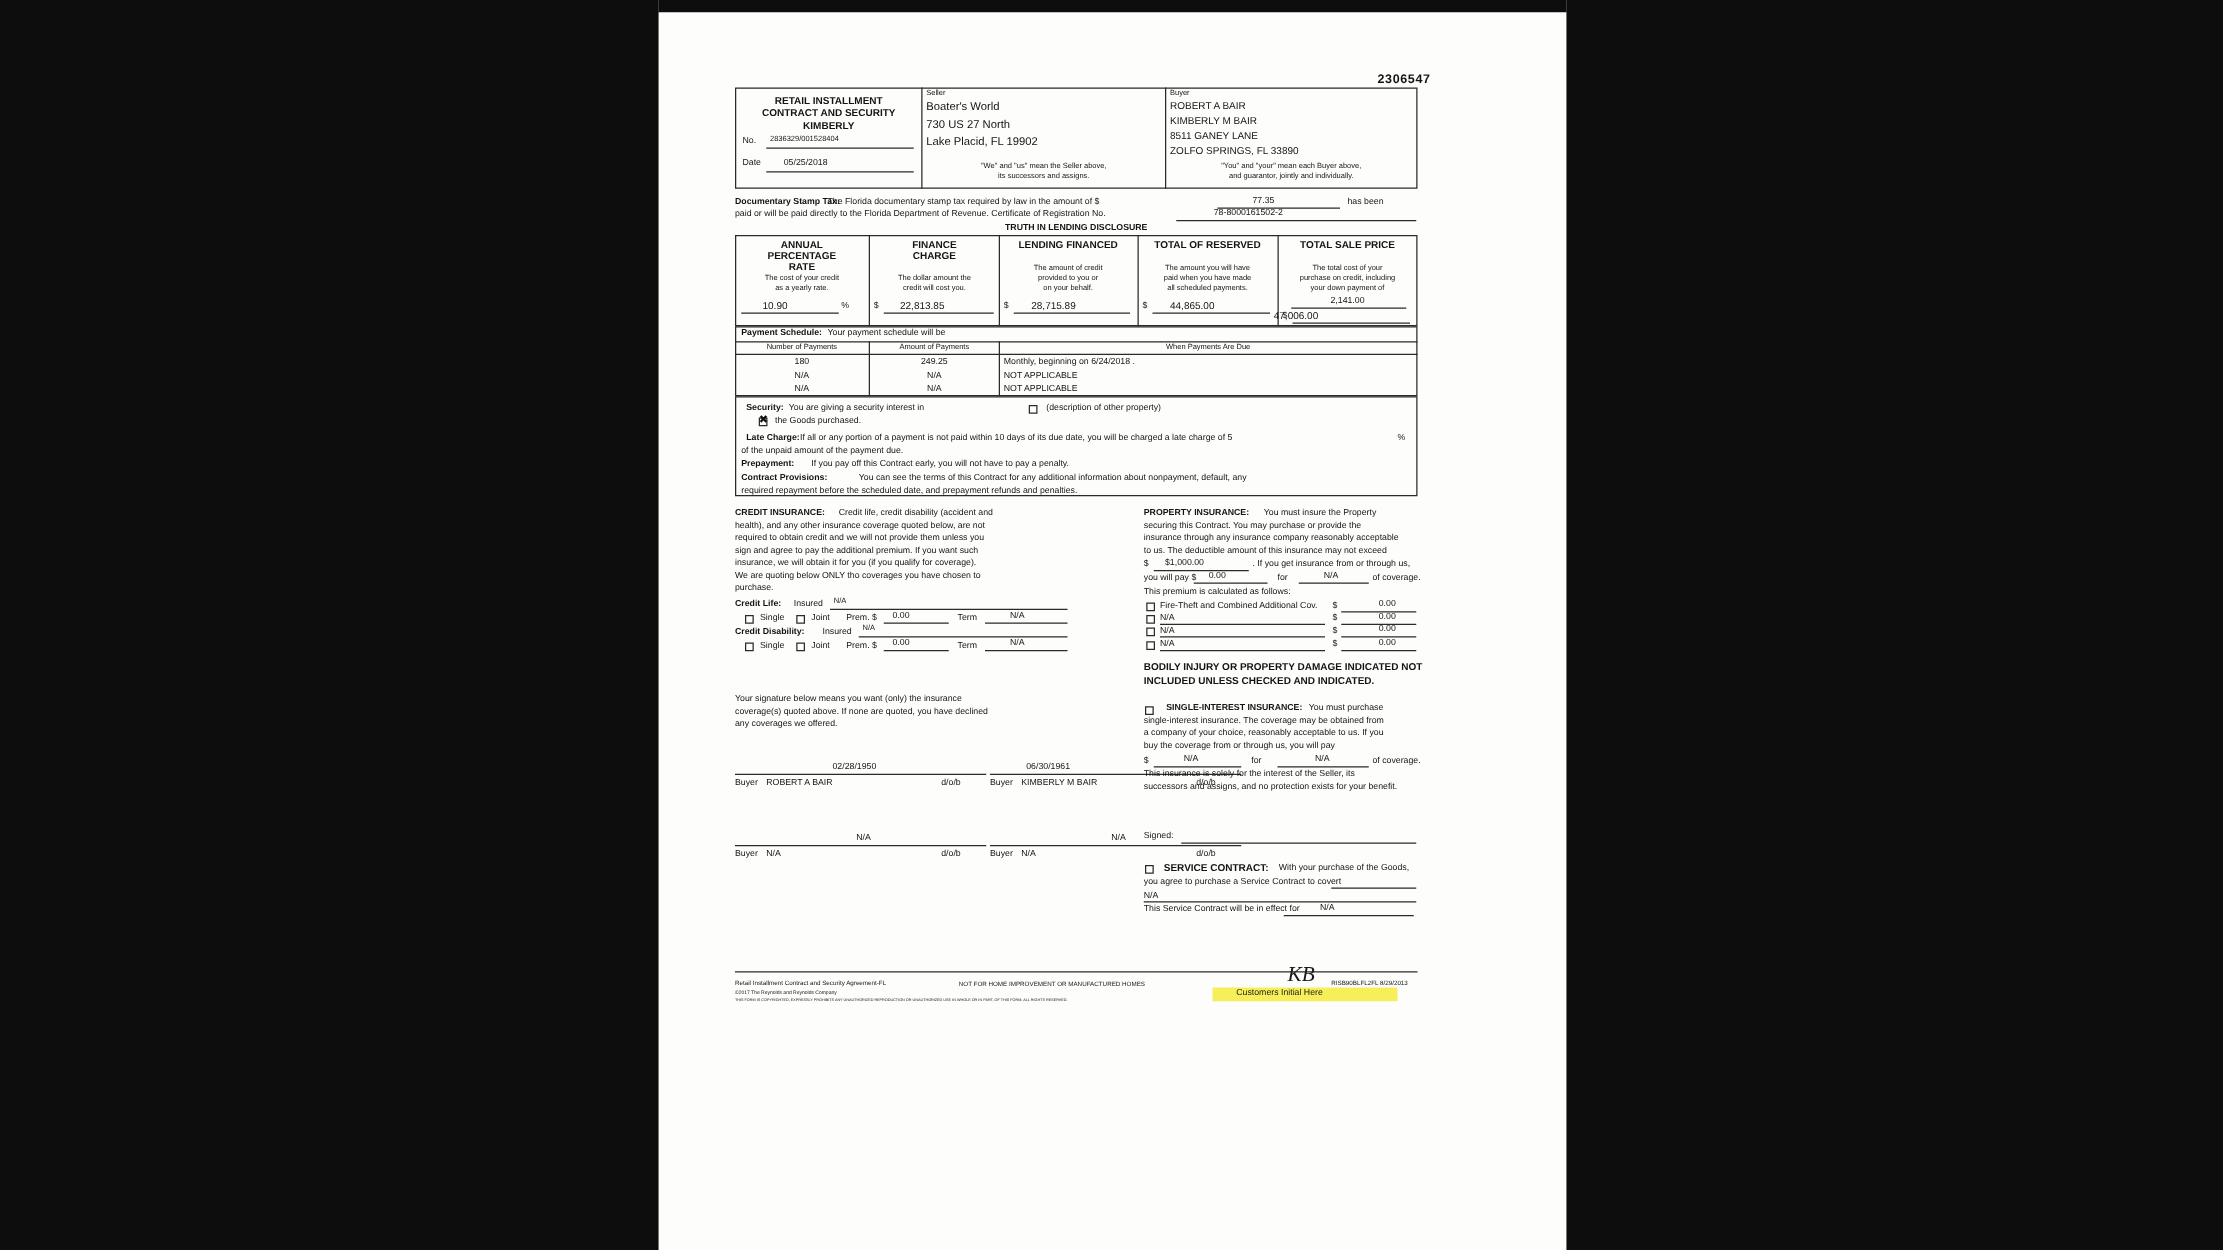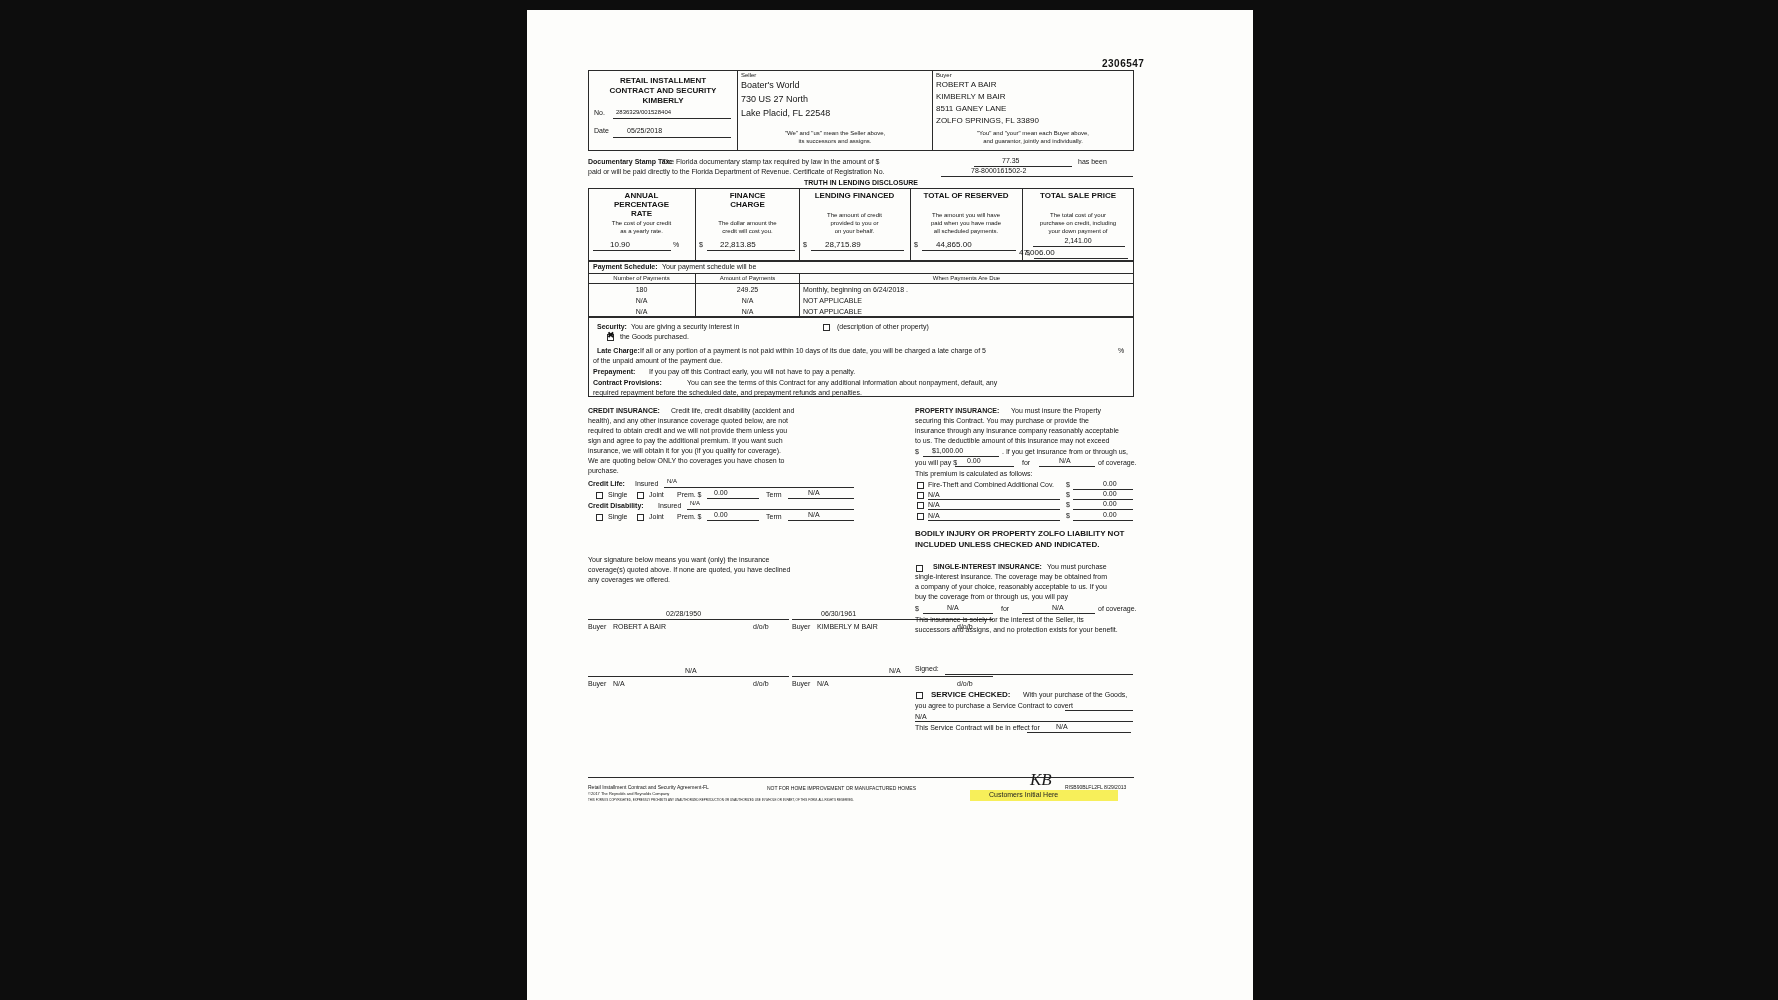--- a/index.html
+++ b/index.html
@@ -48,21 +48,21 @@
   <div class="txt" style="left:67px;top:99px;font-size:7px;">No.</div>
   <div class="txt" style="left:89px;top:99px;font-size:6px;">2836329/001528404</div>
   <div class="hl" style="left:86px;top:108px;width:118px;"></div>
   <div class="txt" style="left:67px;top:117px;font-size:7px;">Date</div>
   <div class="txt" style="left:100px;top:117px;font-size:7px;">05/25/2018</div>
   <div class="hl" style="left:86px;top:127px;width:118px;"></div>
 
   <div class="txt" style="left:214px;top:62px;font-size:6px;">Seller</div>
   <div class="txt" style="left:214px;top:70px;font-size:9px;">Boater's World</div>
   <div class="txt" style="left:214px;top:84px;font-size:9px;">730 US 27 North</div>
-  <div class="txt" style="left:214px;top:98px;font-size:9px;">Lake Placid, FL 22548</div>
+  <div class="txt" style="left:214px;top:98px;font-size:9px;">Lake Placid, FL 19902</div>
   <div class="txt ctr" style="left:212px;top:120px;width:192px;font-size:6px;">"We" and "us" mean the Seller above,</div>
   <div class="txt ctr" style="left:212px;top:128px;width:192px;font-size:6px;">its successors and assigns.</div>
 
   <div class="txt" style="left:409px;top:62px;font-size:6px;">Buyer</div>
   <div class="txt" style="left:409px;top:70px;font-size:8px;">ROBERT A BAIR</div>
   <div class="txt" style="left:409px;top:82px;font-size:8px;">KIMBERLY M BAIR</div>
   <div class="txt" style="left:409px;top:94px;font-size:8px;">8511 GANEY LANE</div>
   <div class="txt" style="left:409px;top:106px;font-size:8px;">ZOLFO SPRINGS, FL 33890</div>
   <div class="txt ctr" style="left:407px;top:120px;width:198px;font-size:6px;">"You" and "your" mean each Buyer above,</div>
   <div class="txt ctr" style="left:407px;top:128px;width:198px;font-size:6px;">and guarantor, jointly and individually.</div>
@@ -281,21 +281,21 @@
   <div class="txt" style="left:576px;top:490px;font-size:7px;">0.00</div>
   <div class="hl" style="left:546px;top:499px;width:60px;"></div>
 
   <div class="cbx" style="left:390px;top:503px;"></div>
   <div class="txt" style="left:401px;top:502px;font-size:7px;">N/A</div>
   <div class="hl" style="left:401px;top:510px;width:132px;"></div>
   <div class="txt" style="left:539px;top:502px;font-size:7px;">$</div>
   <div class="txt" style="left:576px;top:501px;font-size:7px;">0.00</div>
   <div class="hl" style="left:546px;top:510px;width:60px;"></div>
 
-  <div class="txt b" style="left:388px;top:519px;font-size:8px;">BODILY INJURY OR PROPERTY ZOLFO LIABILITY NOT</div>
+  <div class="txt b" style="left:388px;top:519px;font-size:8px;">BODILY INJURY OR PROPERTY DAMAGE INDICATED NOT</div>
   <div class="txt b" style="left:388px;top:530px;font-size:8px;">INCLUDED UNLESS CHECKED AND INDICATED.</div>
 
   <div class="cbx" style="left:389px;top:555px;"></div>
   <div class="txt b" style="left:406px;top:553px;font-size:7px;">SINGLE-INTEREST INSURANCE:</div>
   <div class="txt" style="left:520px;top:553px;font-size:7px;">You must purchase</div>
   <div class="txt" style="left:388px;top:563px;font-size:7px;">single-interest insurance. The coverage may be obtained from</div>
   <div class="txt" style="left:388px;top:573px;font-size:7px;">a company of your choice, reasonably acceptable to us. If you</div>
   <div class="txt" style="left:388px;top:583px;font-size:7px;">buy the coverage from or through us, you will pay</div>
   <div class="txt" style="left:388px;top:595px;font-size:7px;">$</div>
   <div class="txt" style="left:420px;top:594px;font-size:7px;">N/A</div>
@@ -304,21 +304,21 @@
   <div class="txt" style="left:525px;top:594px;font-size:7px;">N/A</div>
   <div class="hl" style="left:495px;top:603px;width:73px;"></div>
   <div class="txt" style="left:571px;top:595px;font-size:7px;">of coverage.</div>
   <div class="txt" style="left:388px;top:606px;font-size:7px;">This insurance is solely for the interest of the Seller, its</div>
   <div class="txt" style="left:388px;top:616px;font-size:7px;">successors and assigns, and no protection exists for your benefit.</div>
 
   <div class="txt" style="left:388px;top:655px;font-size:7px;">Signed:</div>
   <div class="hl" style="left:418px;top:664px;width:188px;"></div>
 
   <div class="cbx" style="left:389px;top:682px;"></div>
-  <div class="txt b" style="left:404px;top:680px;font-size:8px;">SERVICE CHECKED:</div>
+  <div class="txt b" style="left:404px;top:680px;font-size:8px;">SERVICE CONTRACT:</div>
   <div class="txt" style="left:496px;top:681px;font-size:7px;">With your purchase of the Goods,</div>
   <div class="txt" style="left:388px;top:692px;font-size:7px;">you agree to purchase a Service Contract to covert</div>
   <div class="hl" style="left:538px;top:700px;width:68px;"></div>
   <div class="txt" style="left:388px;top:703px;font-size:7px;">N/A</div>
   <div class="hl" style="left:388px;top:711px;width:218px;"></div>
   <div class="txt" style="left:388px;top:714px;font-size:7px;">This Service Contract will be in effect for</div>
   <div class="txt" style="left:529px;top:713px;font-size:7px;">N/A</div>
   <div class="hl" style="left:500px;top:722px;width:104px;"></div>
 
   <div class="hl" style="left:61px;top:767px;width:546px;"></div>

